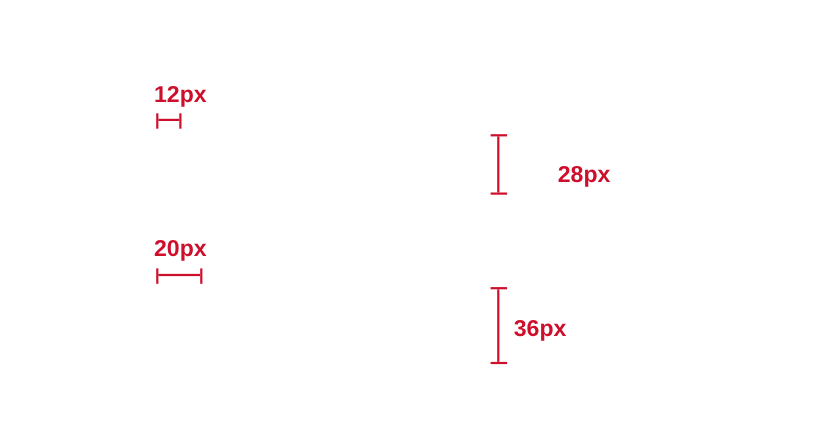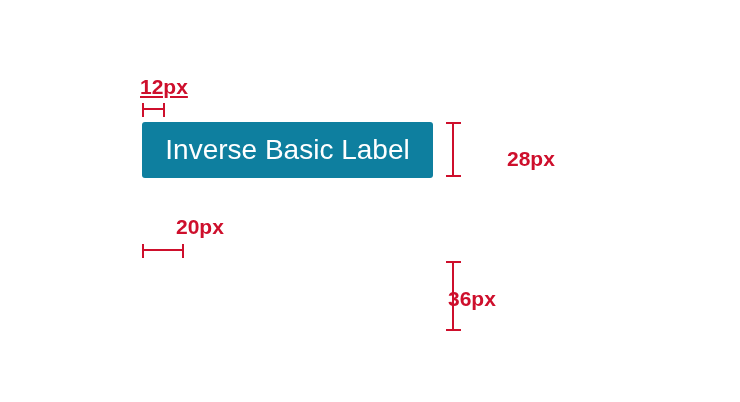--- a/index.html
+++ b/index.html
@@ -43,24 +43,24 @@
   }
   
   .dim-label {
     position: absolute;
     color: var(--red, #ce0f2c);
     font-size: 21px;
     font-weight: 600;
     line-height: 1;
     white-space: nowrap;
   }
-  #pad-label-1 { left: 140px; top: 76px; text-decoration: underline; }
+  #pad-label-1 { left: 140px; top: 76px; }
   #height-label-1 { left: 467px; top: 148px; margin-left: 40px; }
-  #pad-label-2 { left: 140px; top: 216px; margin-left: 36px; }
-  #height-label-2 { left: 448px; top: 288px; }
+  #pad-label-2 { left: 140px; top: 216px; }
+  #height-label-2 { left: 467px; top: 288px; }
   
   .h-bracket {
     position: absolute;
     height: 14px;
     box-sizing: border-box;
     border-left: 2px solid var(--red, #ce0f2c);
     border-right: 2px solid var(--red, #ce0f2c);
   }
   .h-bracket::after {
     content: "";
@@ -90,21 +90,20 @@
 </style>
 </head>
 <body>
 
 <div class="canvas">
 
   <div class="dim-label" id="pad-label-1">12px</div>
 
   <div class="h-bracket" id="pad-bracket-1"></div>
 
-  <button class="ui-btn" id="btn-inverse-basic-label">Inverse Basic Label</button>
 
   <div class="v-bracket" id="height-bracket-1"></div>
 
   <div class="dim-label" id="height-label-1">28px</div>
 
   <div class="dim-label" id="pad-label-2">20px</div>
 
   <div class="h-bracket" id="pad-bracket-2"></div>
 
 

